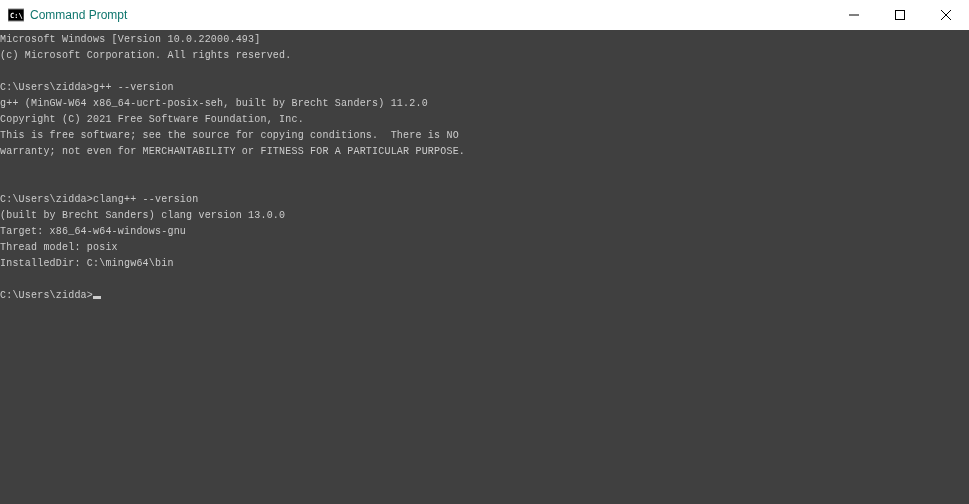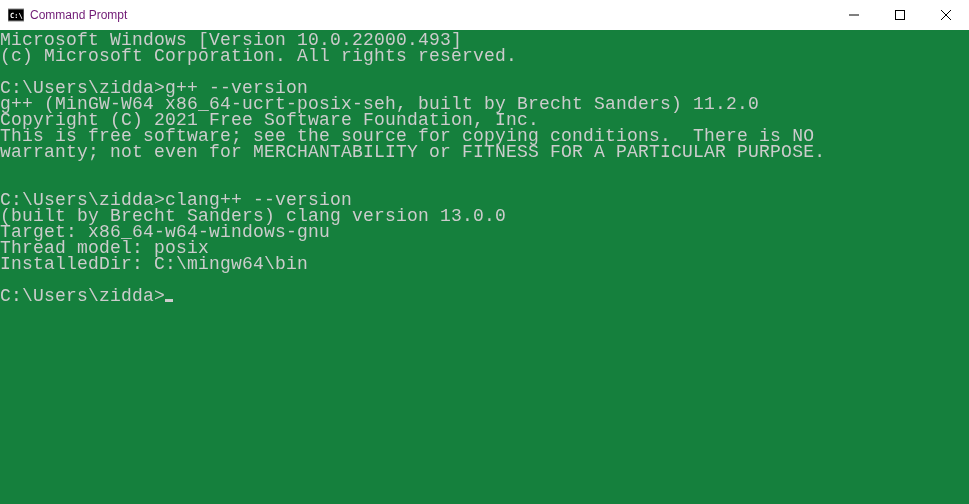--- a/index.html
+++ b/index.html
@@ -32,44 +32,44 @@
       height: 16px;
       display: flex;
       align-items: center;
       justify-content: center;
     }
     .app-icon svg {
       display: block;
     }
     .title-text {
       font-size: 12px;
-      color: #701a75;
+      color: #0f766e;
     }
     .titlebar-right {
       display: flex;
       height: 100%;
     }
     .win-btn {
       width: 46px;
       height: 100%;
       display: flex;
       align-items: center;
       justify-content: center;
       background: transparent;
       border: none;
       cursor: pointer;
     }
     .win-btn svg {
       display: block;
     }
     .terminal {
-      background: #15803d;
+      background: #404040;
       color: #cccccc;
       font-family: Consolas, "Courier New", monospace;
-      font-size: 18px;
+      font-size: 10px;
       line-height: 16px;
       padding: 2px 2px 0 0;
       height: calc(100% - 30px);
       white-space: pre;
       overflow: hidden;
       letter-spacing: 0.2px;
     }
     .line {
       min-height: 16px;
     }

